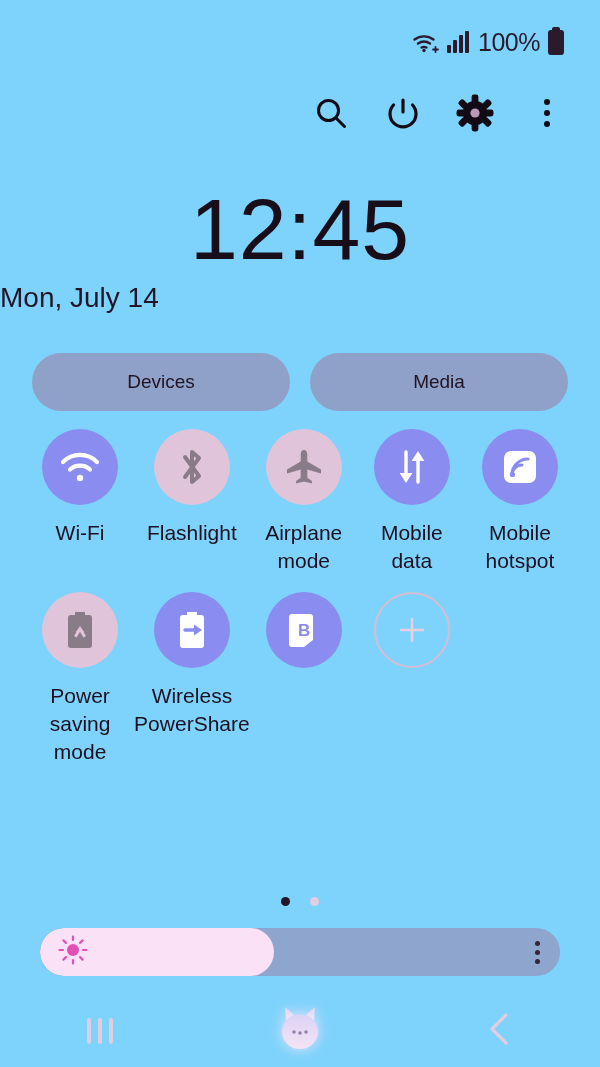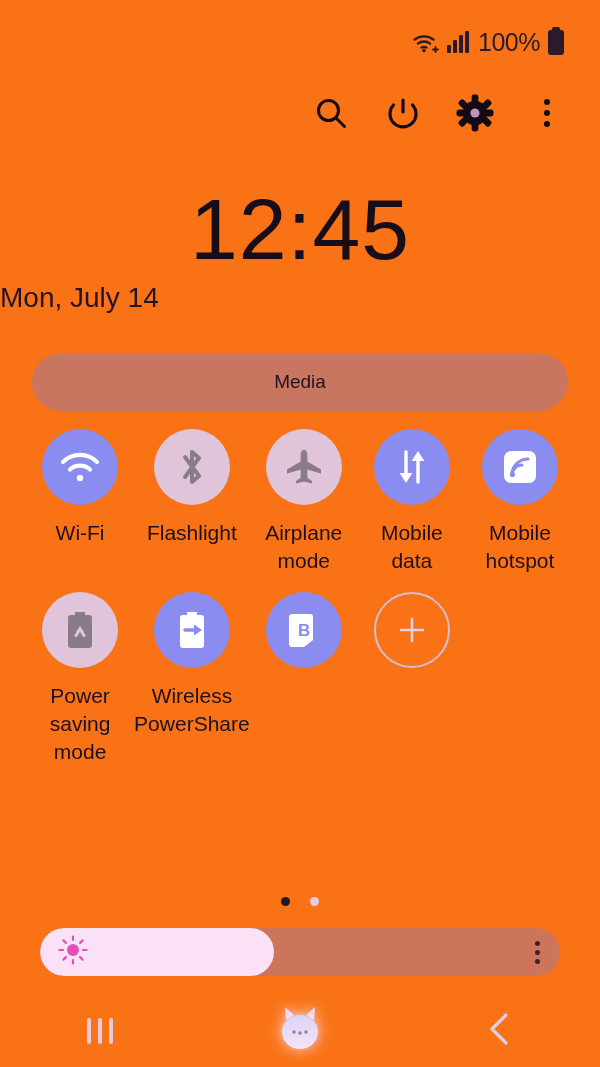--- a/index.html
+++ b/index.html
@@ -5,21 +5,21 @@
   * { box-sizing: border-box; margin: 0; padding: 0; }
   html, body {
     width: 600px; height: 1067px;
     background: #b998b8;
     font-family: "Liberation Sans", sans-serif;
     overflow: hidden;
   }
   #panel {
     position: relative;
     width: 600px; height: 1067px;
-    background: #f97316;
+    background: #7dd3fc;
     color: #1c1020;
   }
 
   
   .statusbar {
     position: absolute; top: 0; left: 0; right: 0; height: 84px;
     display: flex; align-items: center; justify-content: flex-end;
     padding-right: 36px; gap: 7px;
   }
   .status-ico { display: flex; align-items: flex-end; }
@@ -204,20 +204,21 @@
           <b></b>
           <b></b>
         </span>
     </div>
   </div>
 
   <div class="clock">12:45</div>
   <div class="date">Mon, July 14</div>
 
   <div class="pills">
+    <div class="pill">Devices</div>
     <div class="pill">Media</div>
   </div>
 
   <div class="grid">
 
     <div class="tile">
       <div class="bubble on">
         <svg width="42" height="34" viewBox="0 0 42 34">
           <g fill="none" stroke="#fff" stroke-width="4.2" stroke-linecap="round">
             <path d="M4 12 A24 24 0 0 1 38 12"></path>

